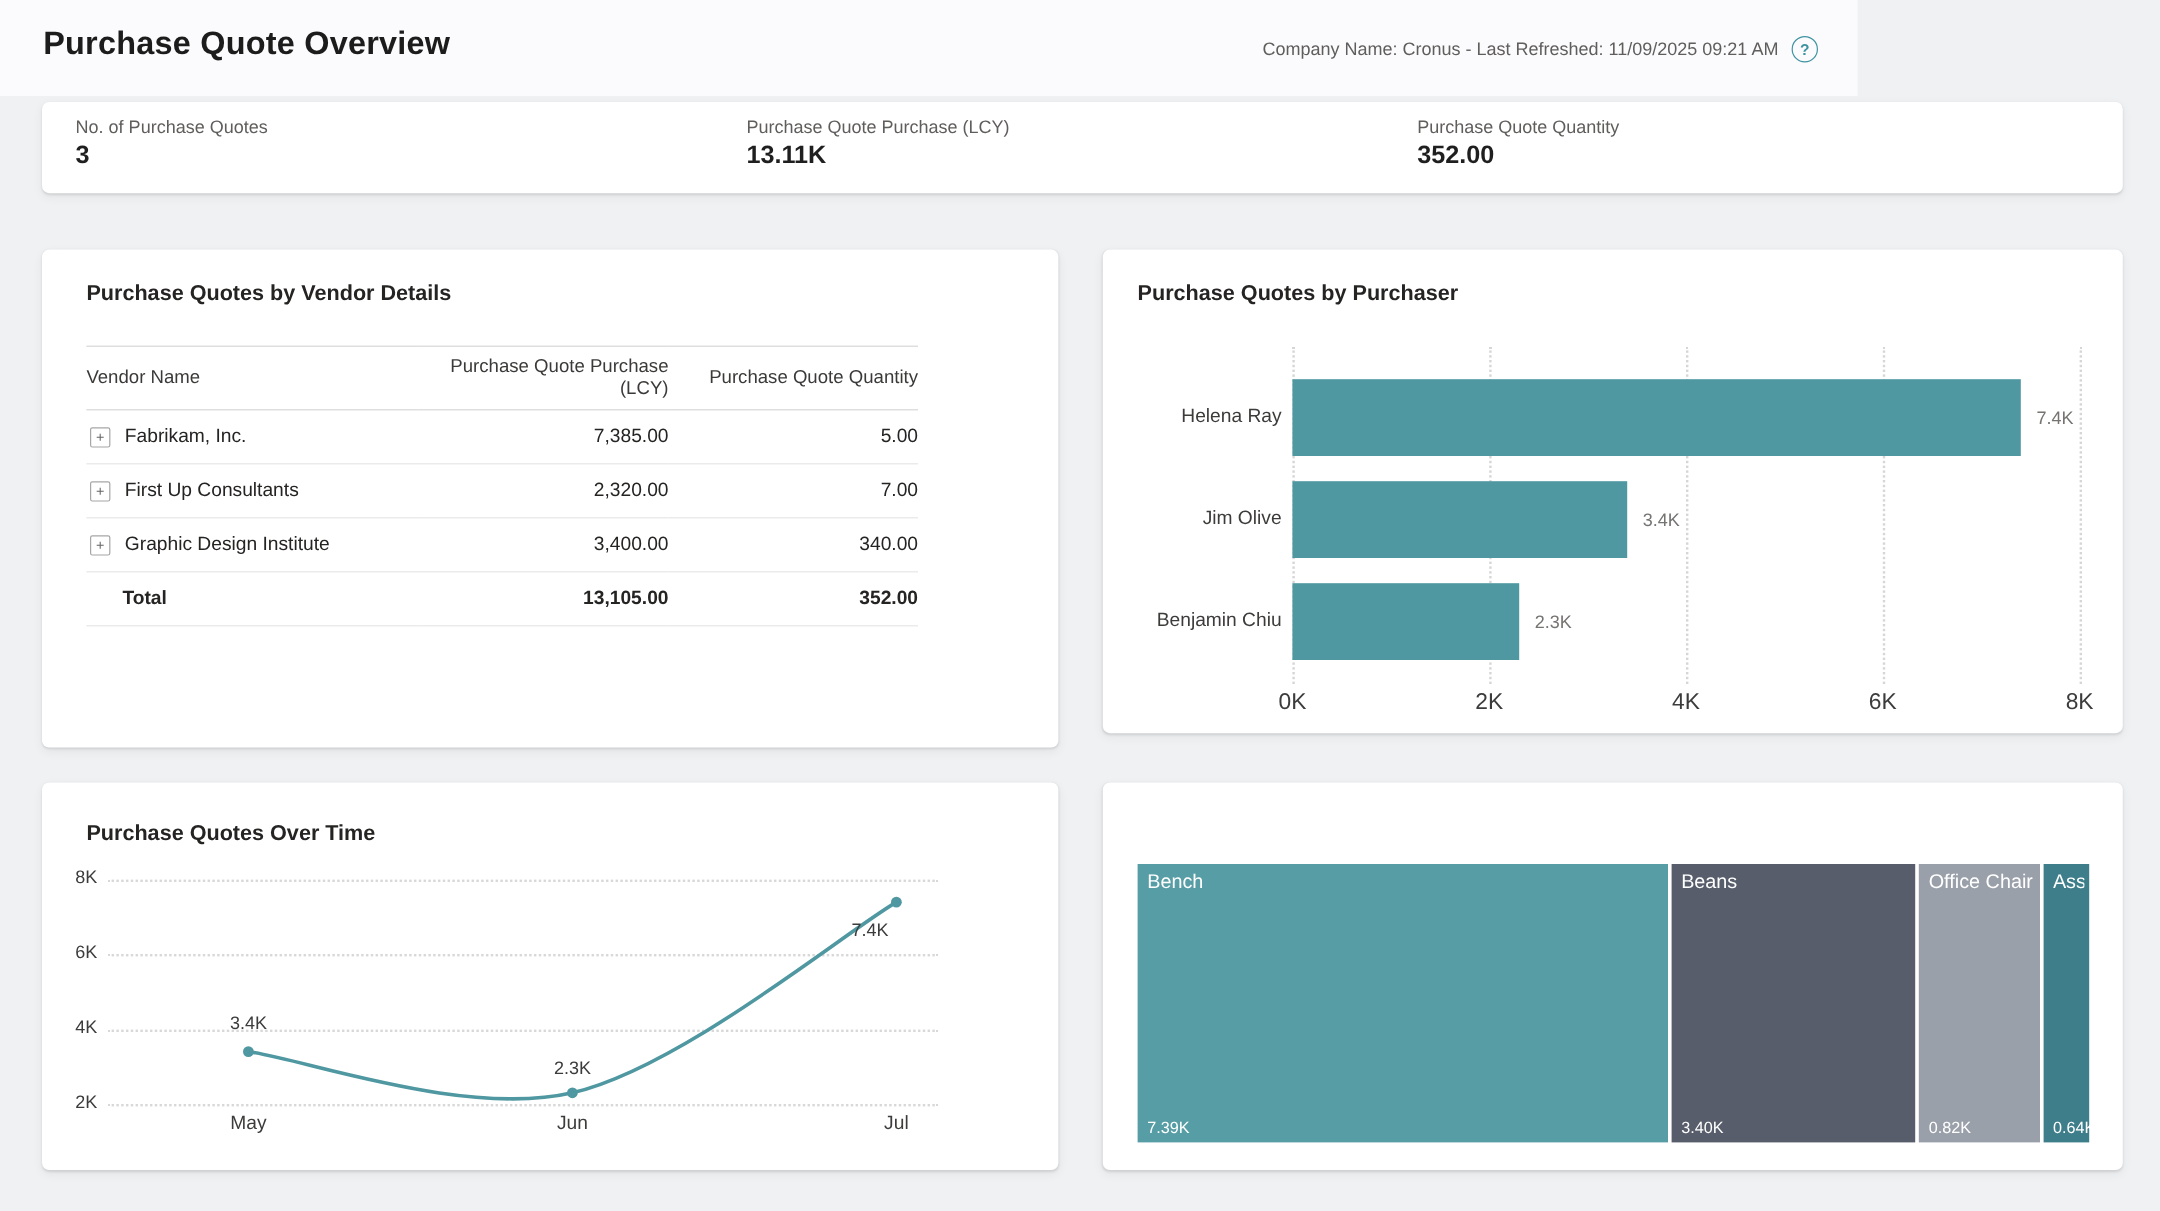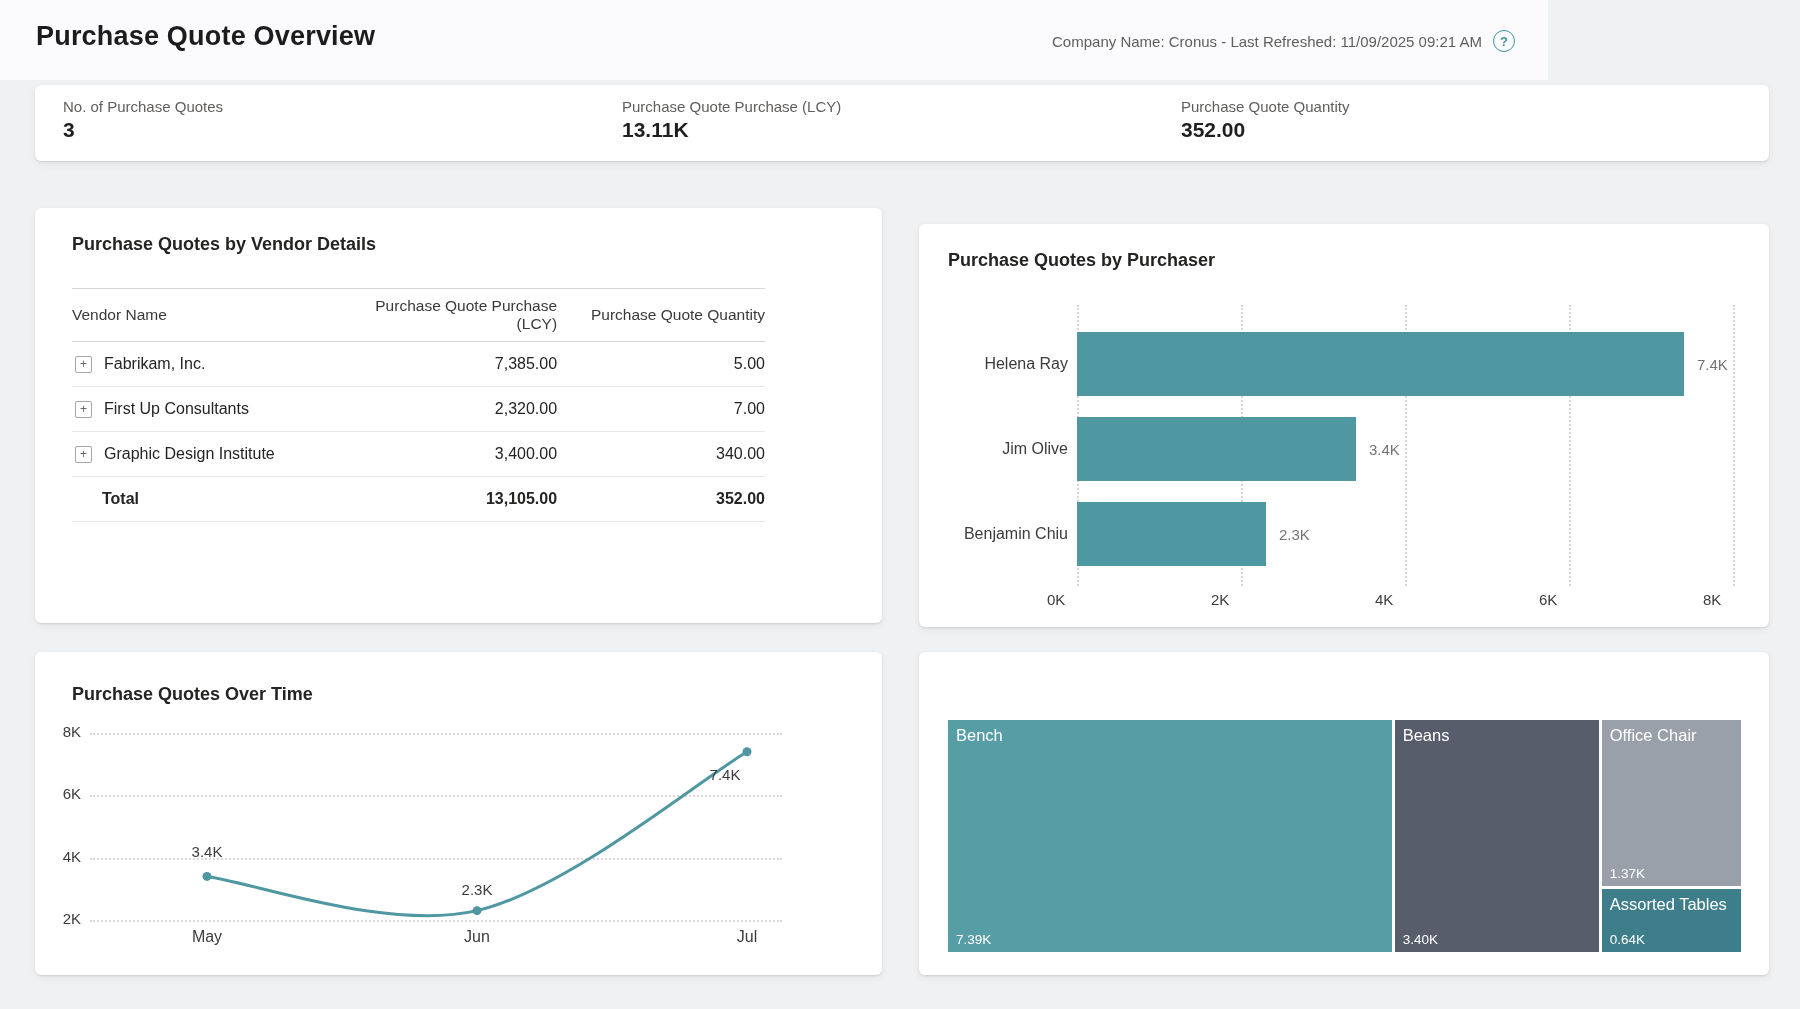--- a/index.html
+++ b/index.html
@@ -27,44 +27,44 @@
   table.vtab thead tr{border-top:1px solid #d6d6d6;border-bottom:1px solid #d6d6d6}
   table.vtab tbody tr{border-bottom:1px solid #e7e7e7;height:45px}
   table.vtab td{padding:0;vertical-align:middle}
   table.vtab td.num{text-align:right;color:#252423}
   .name-cell{display:flex;align-items:center;gap:12px;padding-left:3px}
   .expand-box{width:15px;height:15px;border:1px solid #a6a6a6;border-radius:2px;display:inline-flex;align-items:center;justify-content:center;font-size:12px;line-height:1;color:#666;background:#fff;cursor:pointer;flex:0 0 auto}
   tr.total-row{border-top:1px solid #d6d6d6;border-bottom:2px solid #1f1f1f;height:45px;font-weight:700}
   tr.total-row td.name{padding-left:30px}
 
   
-  #cardBar{left:919px;top:224px;width:850px;height:403px}
+  #cardBar{left:919px;top:208px;width:850px;height:403px}
   #cardBar .card-title{left:29px;top:26px}
   .vgrid{position:absolute;top:81px;height:281px;width:0;border-left:2px dotted #d6d6d6}
   .cat-label{position:absolute;left:0;width:149px;height:64px;display:flex;align-items:center;justify-content:flex-end;font-size:16px;color:#3d3c3b}
   .hbar-row{position:absolute;left:158px;width:672px;height:64px;display:flex;align-items:center;gap:13px}
   .hbar-track{position:relative;height:64px;flex:0 0 auto}
   .hbar{height:64px;background:#4f97a1}
   .hbar-val{font-size:15px;color:#767472;white-space:nowrap}
-  .xtick{position:absolute;top:367px;width:60px;text-align:left;font-size:15px;color:#3c3c3c}
+  .xtick{position:absolute;top:367px;width:60px;text-align:center;font-size:19px;color:#3c3c3c}
 
   
   #cardLine{left:35px;top:652px;width:847px;height:323px}
   #cardLine .card-title{left:37px;top:32px}
   .hgrid{position:absolute;left:55px;width:692px;height:0;border-top:2px dotted #d8d8d8}
   .ytick{position:absolute;left:14px;width:32px;text-align:right;font-size:15px;color:#3c3c3c}
   #lineSvg{position:absolute;left:55px;top:60px;overflow:visible}
   .month-label{position:absolute;top:276px;width:70px;text-align:center;font-size:16px;color:#3d3c3b}
 
   
   #cardTree{left:919px;top:652px;width:850px;height:323px}
   #cardTree .card-title{left:29px;top:26px}
   .treemap{position:absolute;left:29px;top:68px;width:793px;height:232px;display:flex;gap:3px}
   .tm-cell{position:relative;min-width:0;min-height:0;cursor:pointer}
-  .tm-col{display:flex;flex-direction:column;gap:3px;min-width:0}
+  .tm-col{display:flex;flex-direction:row;gap:3px;min-width:0}
   .tm-name{position:absolute;left:8px;top:6px;font-size:16.5px;color:#fff;white-space:nowrap;overflow:hidden;max-width:calc(100% - 12px)}
   .tm-val{position:absolute;left:8px;bottom:5px;font-size:13.5px;color:#fff}
 </style>
 </head>
 <body>
 
 <div class="topbar">
   <div class="page-title">Purchase Quote Overview</div>
   <div class="company-meta">Company Name: Cronus - Last Refreshed: 11/09/2025 09:21 AM</div>
   <div class="help-icon">?</div>
@@ -214,21 +214,21 @@
       <span class="tm-name">Bench</span>
       <span class="tm-val">7.39K</span>
     </div>
     <div class="tm-cell" id="tmBeans" style="flex-grow: 3.4; background: rgb(87, 93, 107);">
       <span class="tm-name">Beans</span>
       <span class="tm-val">3.40K</span>
     </div>
     <div class="tm-col" id="tmCol" style="flex-grow: 2.32;">
       <div class="tm-cell" id="tmOffice" style="flex-grow: 1.68; background: rgb(154, 160, 170);">
         <span class="tm-name">Office Chair</span>
-        <span class="tm-val">1.37K</span>
+        <span class="tm-val">0.82K</span>
       </div>
       <div class="tm-cell" id="tmAssorted" style="flex-grow: 0.64; background: rgb(62, 126, 138);">
         <span class="tm-name">Assorted Tables</span>
         <span class="tm-val">0.64K</span>
       </div>
     </div>
   </div>
 </div>
 
 </body></html>

